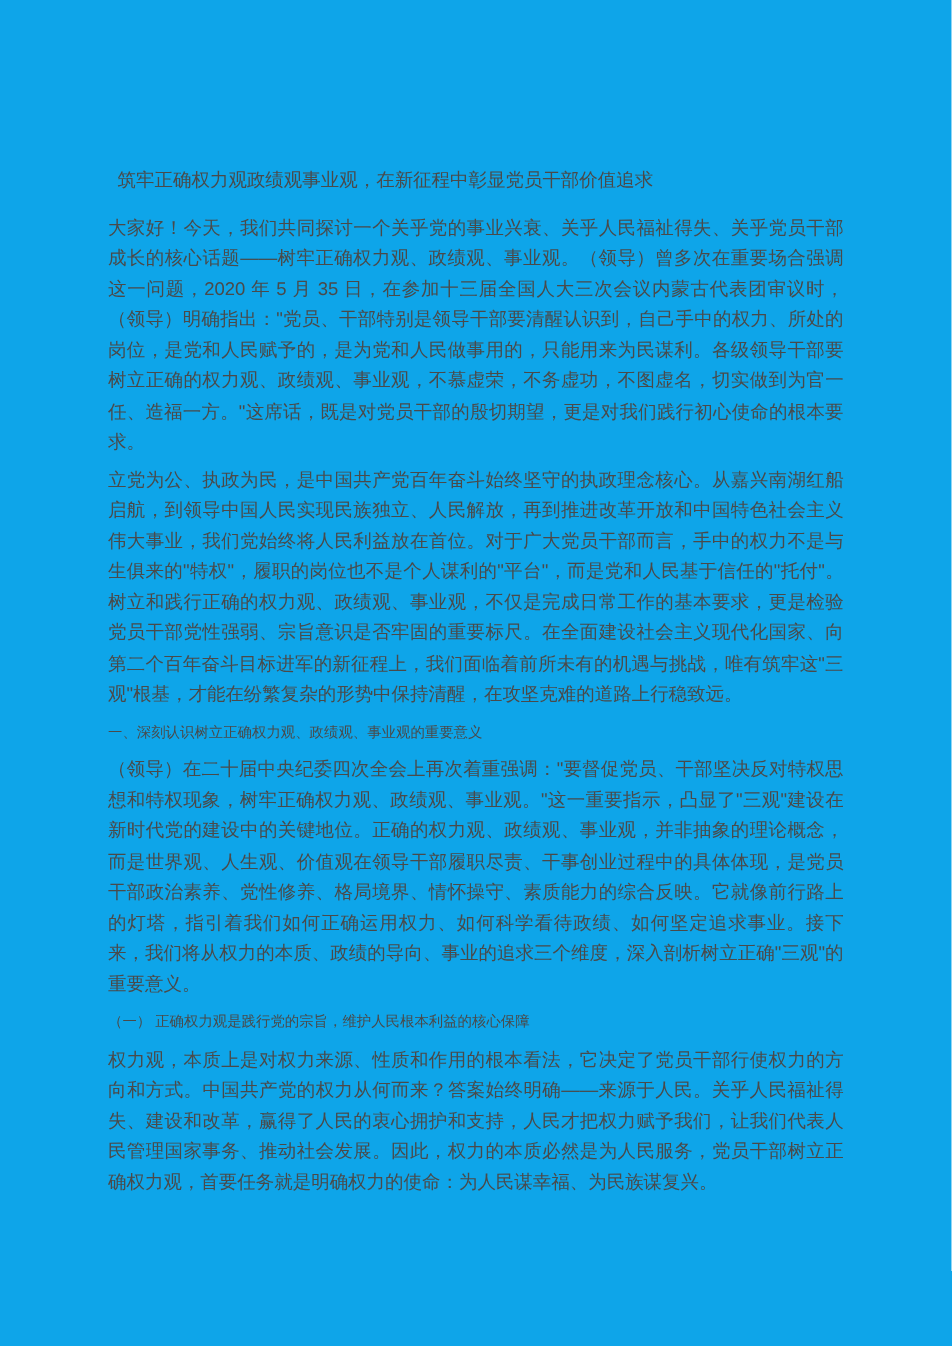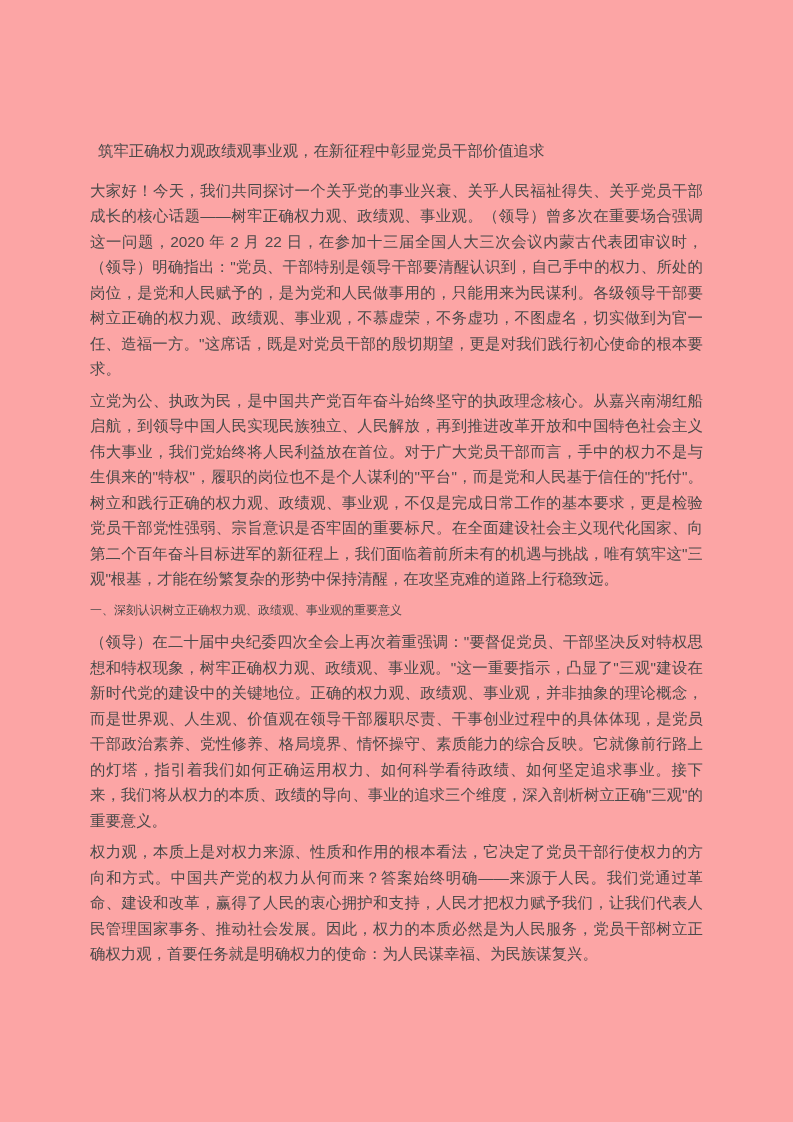--- a/index.html
+++ b/index.html
@@ -4,21 +4,21 @@
 <style>
   html, body {
     margin: 0;
     padding: 0;
     background: #ffffff;
   }
   .page {
     position: relative;
     width: 793px;
     height: 1122px;
-    background: #fca5a5;
+    background: #0ea5e9;
     overflow: hidden;
     font-family: "Liberation Sans", "DejaVu Sans", sans-serif;
   }
   .content {
     position: absolute;
     left: 90px;
     top: 138px;
     width: 613px;
     color: #4a4a4a;
     font-size: 15.4px;
@@ -49,19 +49,20 @@
     line-height: 25.5px;
     text-align: left;
   }
 </style>
 </head>
 <body>
 
 <div class="page">
   <div class="content">
     <p class="doc-title">筑牢正确权力观政绩观事业观，在新征程中彰显党员干部价值追求</p>
-    <p class="para">大家好！今天，我们共同探讨一个关乎党的事业兴衰、关乎人民福祉得失、关乎党员干部成长的核心话题——树牢正确权力观、政绩观、事业观。（领导）曾多次在重要场合强调这一问题，2020 年 2 月 22 日，在参加十三届全国人大三次会议内蒙古代表团审议时，（领导）明确指出："党员、干部特别是领导干部要清醒认识到，自己手中的权力、所处的岗位，是党和人民赋予的，是为党和人民做事用的，只能用来为民谋利。各级领导干部要树立正确的权力观、政绩观、事业观，不慕虚荣，不务虚功，不图虚名，切实做到为官一任、造福一方。"这席话，既是对党员干部的殷切期望，更是对我们践行初心使命的根本要求。</p>
+    <p class="para">大家好！今天，我们共同探讨一个关乎党的事业兴衰、关乎人民福祉得失、关乎党员干部成长的核心话题——树牢正确权力观、政绩观、事业观。（领导）曾多次在重要场合强调这一问题，2020 年 5 月 35 日，在参加十三届全国人大三次会议内蒙古代表团审议时，（领导）明确指出："党员、干部特别是领导干部要清醒认识到，自己手中的权力、所处的岗位，是党和人民赋予的，是为党和人民做事用的，只能用来为民谋利。各级领导干部要树立正确的权力观、政绩观、事业观，不慕虚荣，不务虚功，不图虚名，切实做到为官一任、造福一方。"这席话，既是对党员干部的殷切期望，更是对我们践行初心使命的根本要求。</p>
     <p class="para">立党为公、执政为民，是中国共产党百年奋斗始终坚守的执政理念核心。从嘉兴南湖红船启航，到领导中国人民实现民族独立、人民解放，再到推进改革开放和中国特色社会主义伟大事业，我们党始终将人民利益放在首位。对于广大党员干部而言，手中的权力不是与生俱来的"特权"，履职的岗位也不是个人谋利的"平台"，而是党和人民基于信任的"托付"。树立和践行正确的权力观、政绩观、事业观，不仅是完成日常工作的基本要求，更是检验党员干部党性强弱、宗旨意识是否牢固的重要标尺。在全面建设社会主义现代化国家、向第二个百年奋斗目标进军的新征程上，我们面临着前所未有的机遇与挑战，唯有筑牢这"三观"根基，才能在纷繁复杂的形势中保持清醒，在攻坚克难的道路上行稳致远。</p>
     <p class="section-heading">一、深刻认识树立正确权力观、政绩观、事业观的重要意义</p>
     <p class="para">（领导）在二十届中央纪委四次全会上再次着重强调："要督促党员、干部坚决反对特权思想和特权现象，树牢正确权力观、政绩观、事业观。"这一重要指示，凸显了"三观"建设在新时代党的建设中的关键地位。正确的权力观、政绩观、事业观，并非抽象的理论概念，而是世界观、人生观、价值观在领导干部履职尽责、干事创业过程中的具体体现，是党员干部政治素养、党性修养、格局境界、情怀操守、素质能力的综合反映。它就像前行路上的灯塔，指引着我们如何正确运用权力、如何科学看待政绩、如何坚定追求事业。接下来，我们将从权力的本质、政绩的导向、事业的追求三个维度，深入剖析树立正确"三观"的重要意义。</p>
-    <p class="para">权力观，本质上是对权力来源、性质和作用的根本看法，它决定了党员干部行使权力的方向和方式。中国共产党的权力从何而来？答案始终明确——来源于人民。我们党通过革命、建设和改革，赢得了人民的衷心拥护和支持，人民才把权力赋予我们，让我们代表人民管理国家事务、推动社会发展。因此，权力的本质必然是为人民服务，党员干部树立正确权力观，首要任务就是明确权力的使命：为人民谋幸福、为民族谋复兴。</p>
+    <p class="subsection-heading">（一） 正确权力观是践行党的宗旨，维护人民根本利益的核心保障</p>
+    <p class="para">权力观，本质上是对权力来源、性质和作用的根本看法，它决定了党员干部行使权力的方向和方式。中国共产党的权力从何而来？答案始终明确——来源于人民。关乎人民福祉得失、建设和改革，赢得了人民的衷心拥护和支持，人民才把权力赋予我们，让我们代表人民管理国家事务、推动社会发展。因此，权力的本质必然是为人民服务，党员干部树立正确权力观，首要任务就是明确权力的使命：为人民谋幸福、为民族谋复兴。</p>
   </div>
 </div>
 
 </body></html>

